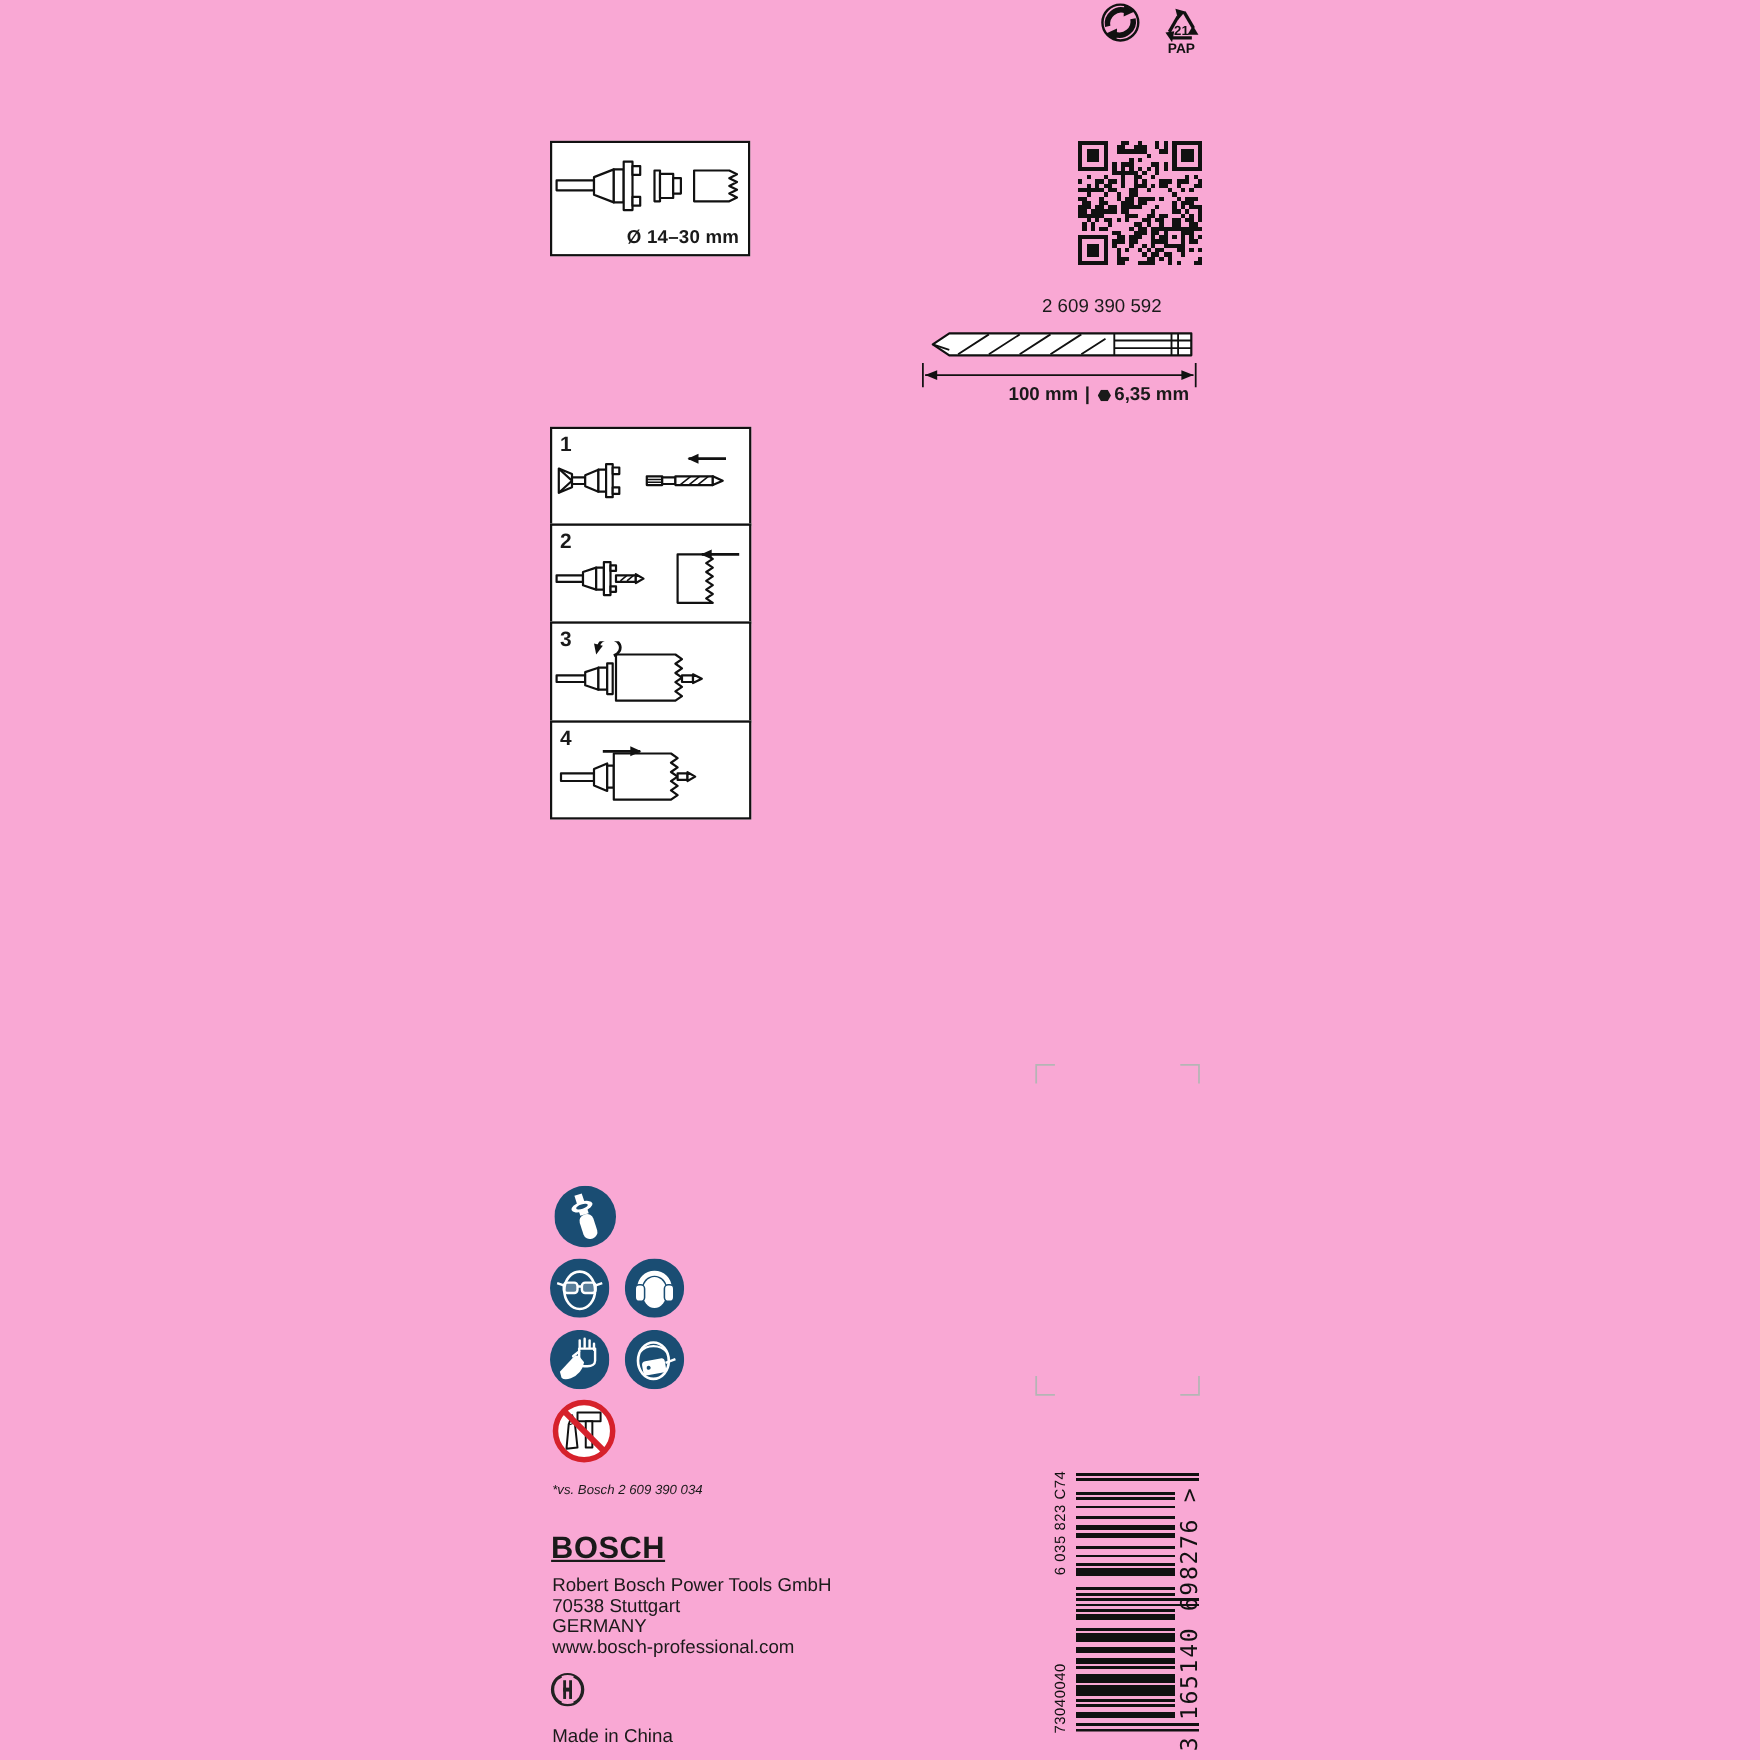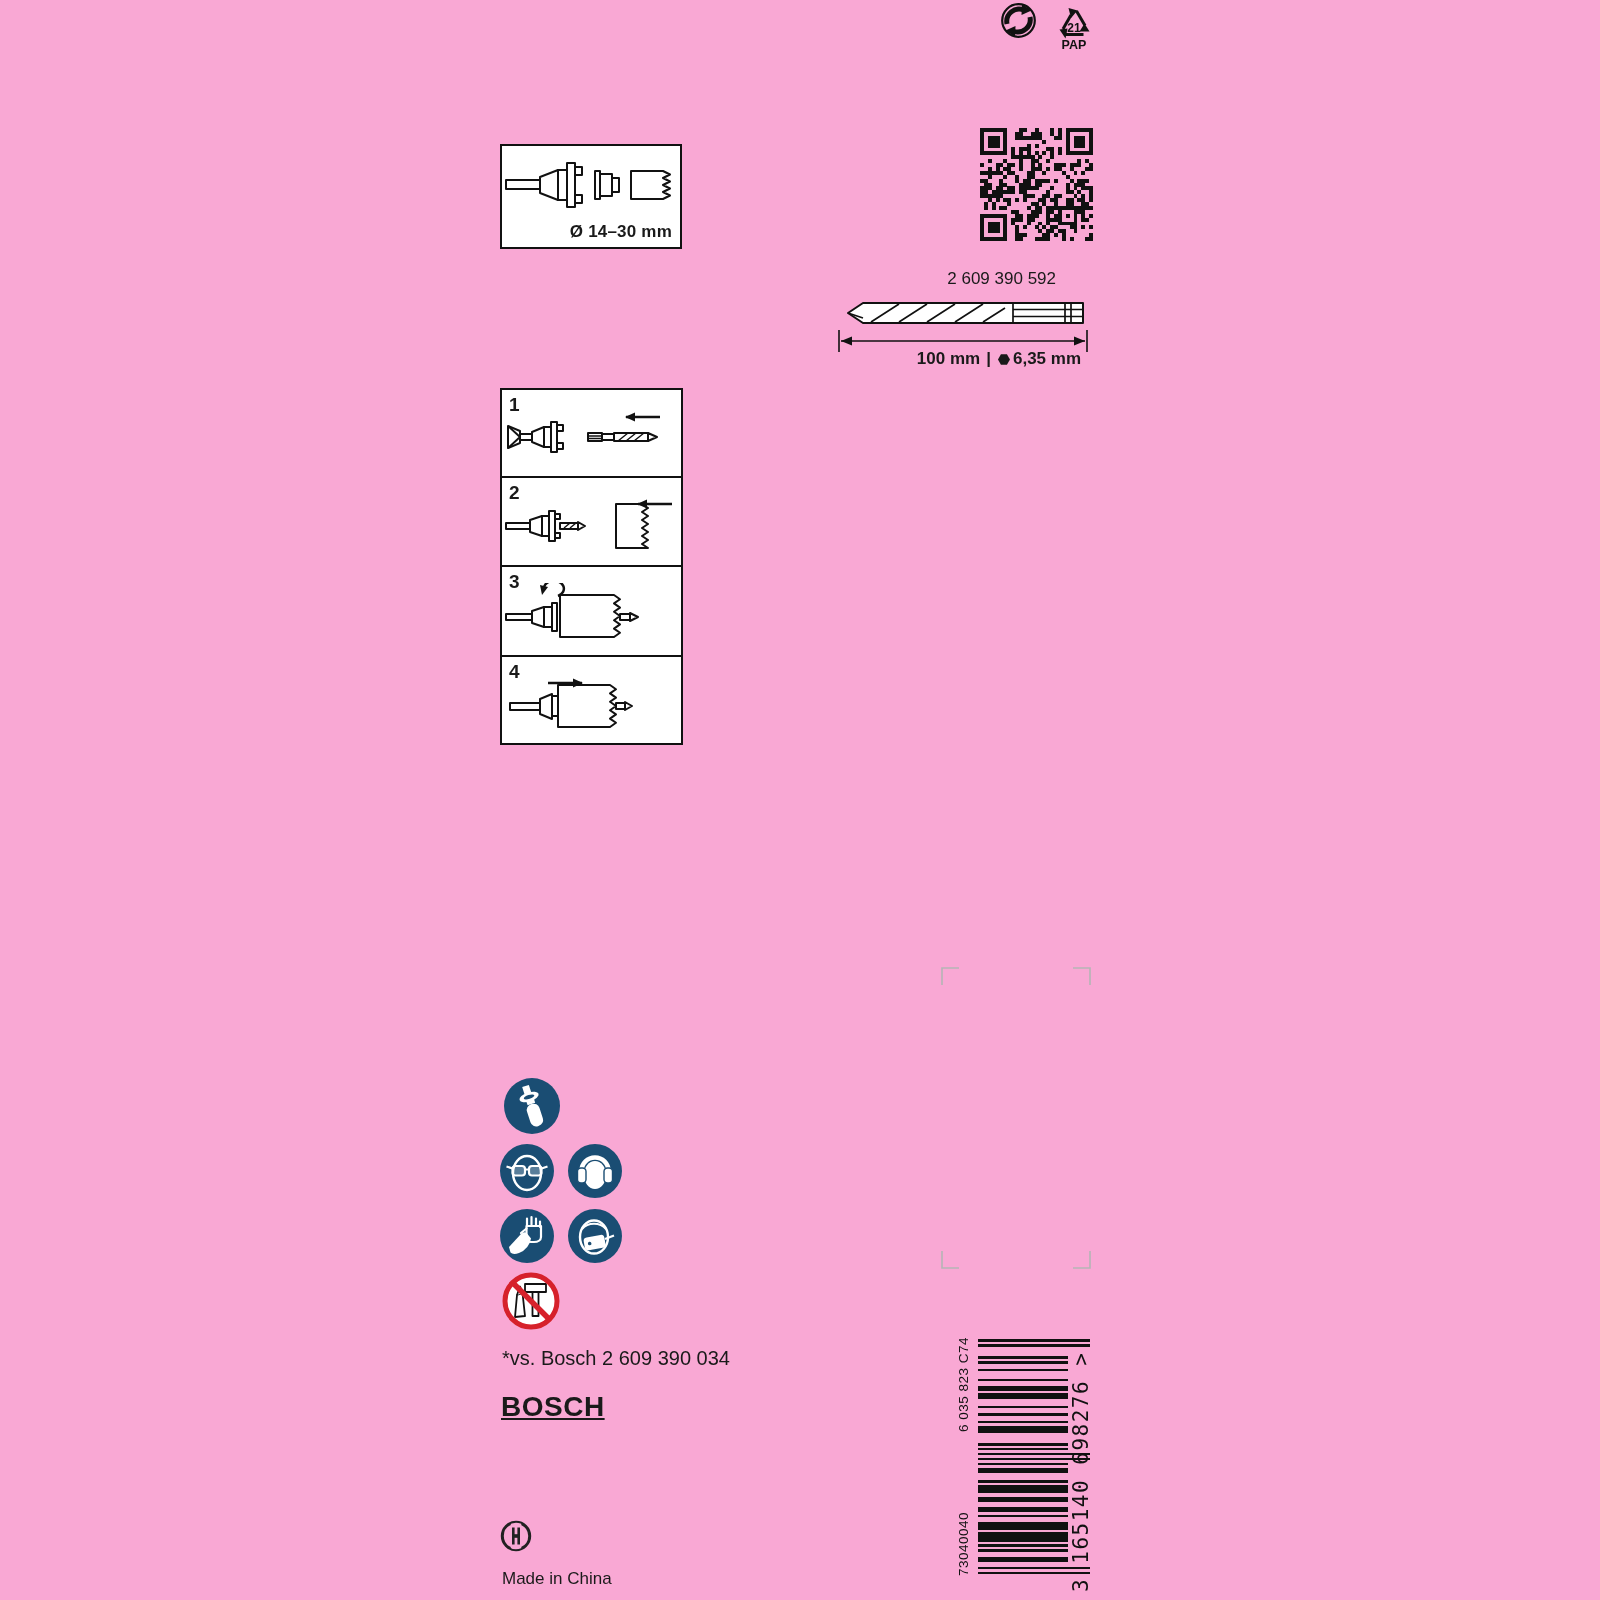--- a/index.html
+++ b/index.html
@@ -1,33 +1,33 @@
 <!DOCTYPE html>
 <html><head>
 <meta charset="utf-8">
 <style>
   html,body{margin:0;padding:0;background:#ffffff;}
   #canvas{position:relative;width:1600px;height:1600px;background:#f9a8d4;overflow:hidden;
           font-family:"Liberation Sans",sans-serif;color:#1a1a1a;}
   .abs{position:absolute;}
   
-  .dbox{position:absolute;left:500px;width:182px;border:2px solid #111;background:#fff;box-sizing:border-box;margin-top:16px;}
+  .dbox{position:absolute;left:500px;width:182px;border:2px solid #111;background:#fff;box-sizing:border-box;}
   .dbox .lbl{position:absolute;right:8px;bottom:5px;font-weight:bold;font-size:17px;letter-spacing:.2px;}
   .stepbox{position:relative;width:183px;border:2px solid #111;background:#fff;box-sizing:border-box;}
   .stepbox + .stepbox{margin-top:-2px;}
   .stepnum{position:absolute;left:7px;top:4px;font-weight:bold;font-size:19px;}
   .stepart{position:absolute;left:2px;top:16px;}
   
   .pn{font-size:17px;text-align:right;}
   .dimlbl{font-weight:bold;font-size:17px;text-align:right;white-space:nowrap;}
   .hexglyph{display:inline-block;width:12px;height:11px;background:#1a1a1a;vertical-align:-1px;margin:0 3px;
             clip-path:polygon(25% 2%,75% 2%,100% 50%,75% 98%,25% 98%,0 50%);}
   .sep{margin:0 4px 0 6px;}
   
-  .footnote{font-size:20px;}
+  .footnote{font-size:12px;font-style:italic;}
   .brand{font-size:28px;font-weight:bold;letter-spacing:.5px;text-decoration:underline;}
   .addr{font-size:17px;line-height:19px;}
   .madein{font-size:17px;}
   
   .rot{position:absolute;transform-origin:0 0;transform:rotate(-90deg);white-space:nowrap;}
   .smallcode{font-size:13.5px;letter-spacing:.5px;color:#111;}
   .eantext{font-family:"DejaVu Sans Mono",monospace;font-size:21px;letter-spacing:1.5px;color:#111;}
   svg{display:block;}
 </style>
 </head>
@@ -658,20 +658,26 @@
       <path d="M16,24 L19,15.5 L21.5,22" fill="#fff"></path>
     </g>
     <circle cx="30" cy="30" r="26" fill="none" stroke="#d6212b" stroke-width="5"></circle>
     <line x1="12" y1="12" x2="48" y2="48" stroke="#d6212b" stroke-width="5.5"></line>
   </svg>
 
   <div class="abs footnote" style="left:502px;top:1347px">*vs. Bosch 2 609 390 034</div>
 
   <div class="abs brand" style="left:501px;top:1391px">BOSCH</div>
 
+  <div class="abs addr" style="left:502px;top:1431px">
+    <div>Robert Bosch Power Tools GmbH</div>
+    <div>70538 Stuttgart</div>
+    <div>GERMANY</div>
+    <div>www.bosch-professional.com</div>
+  </div>
 
   <svg class="abs" style="left:499px;top:1519px" width="34" height="34" viewBox="0 0 34 34">
     <circle cx="17" cy="17" r="14.2" fill="none" stroke="#222" stroke-width="2"></circle>
     <path d="M11.5,5 A13.2,13.2 0 0 0 11.5,29" fill="none" stroke="#222" stroke-width="2"></path>
     <path d="M22.5,5 A13.2,13.2 0 0 1 22.5,29" fill="none" stroke="#222" stroke-width="2"></path>
     <rect x="13" y="8.5" width="2.6" height="17" fill="#222"></rect>
     <rect x="18.4" y="8.5" width="2.6" height="17" fill="#222"></rect>
     <rect x="13" y="15.2" width="8" height="3.6" fill="#222"></rect>
   </svg>
 

